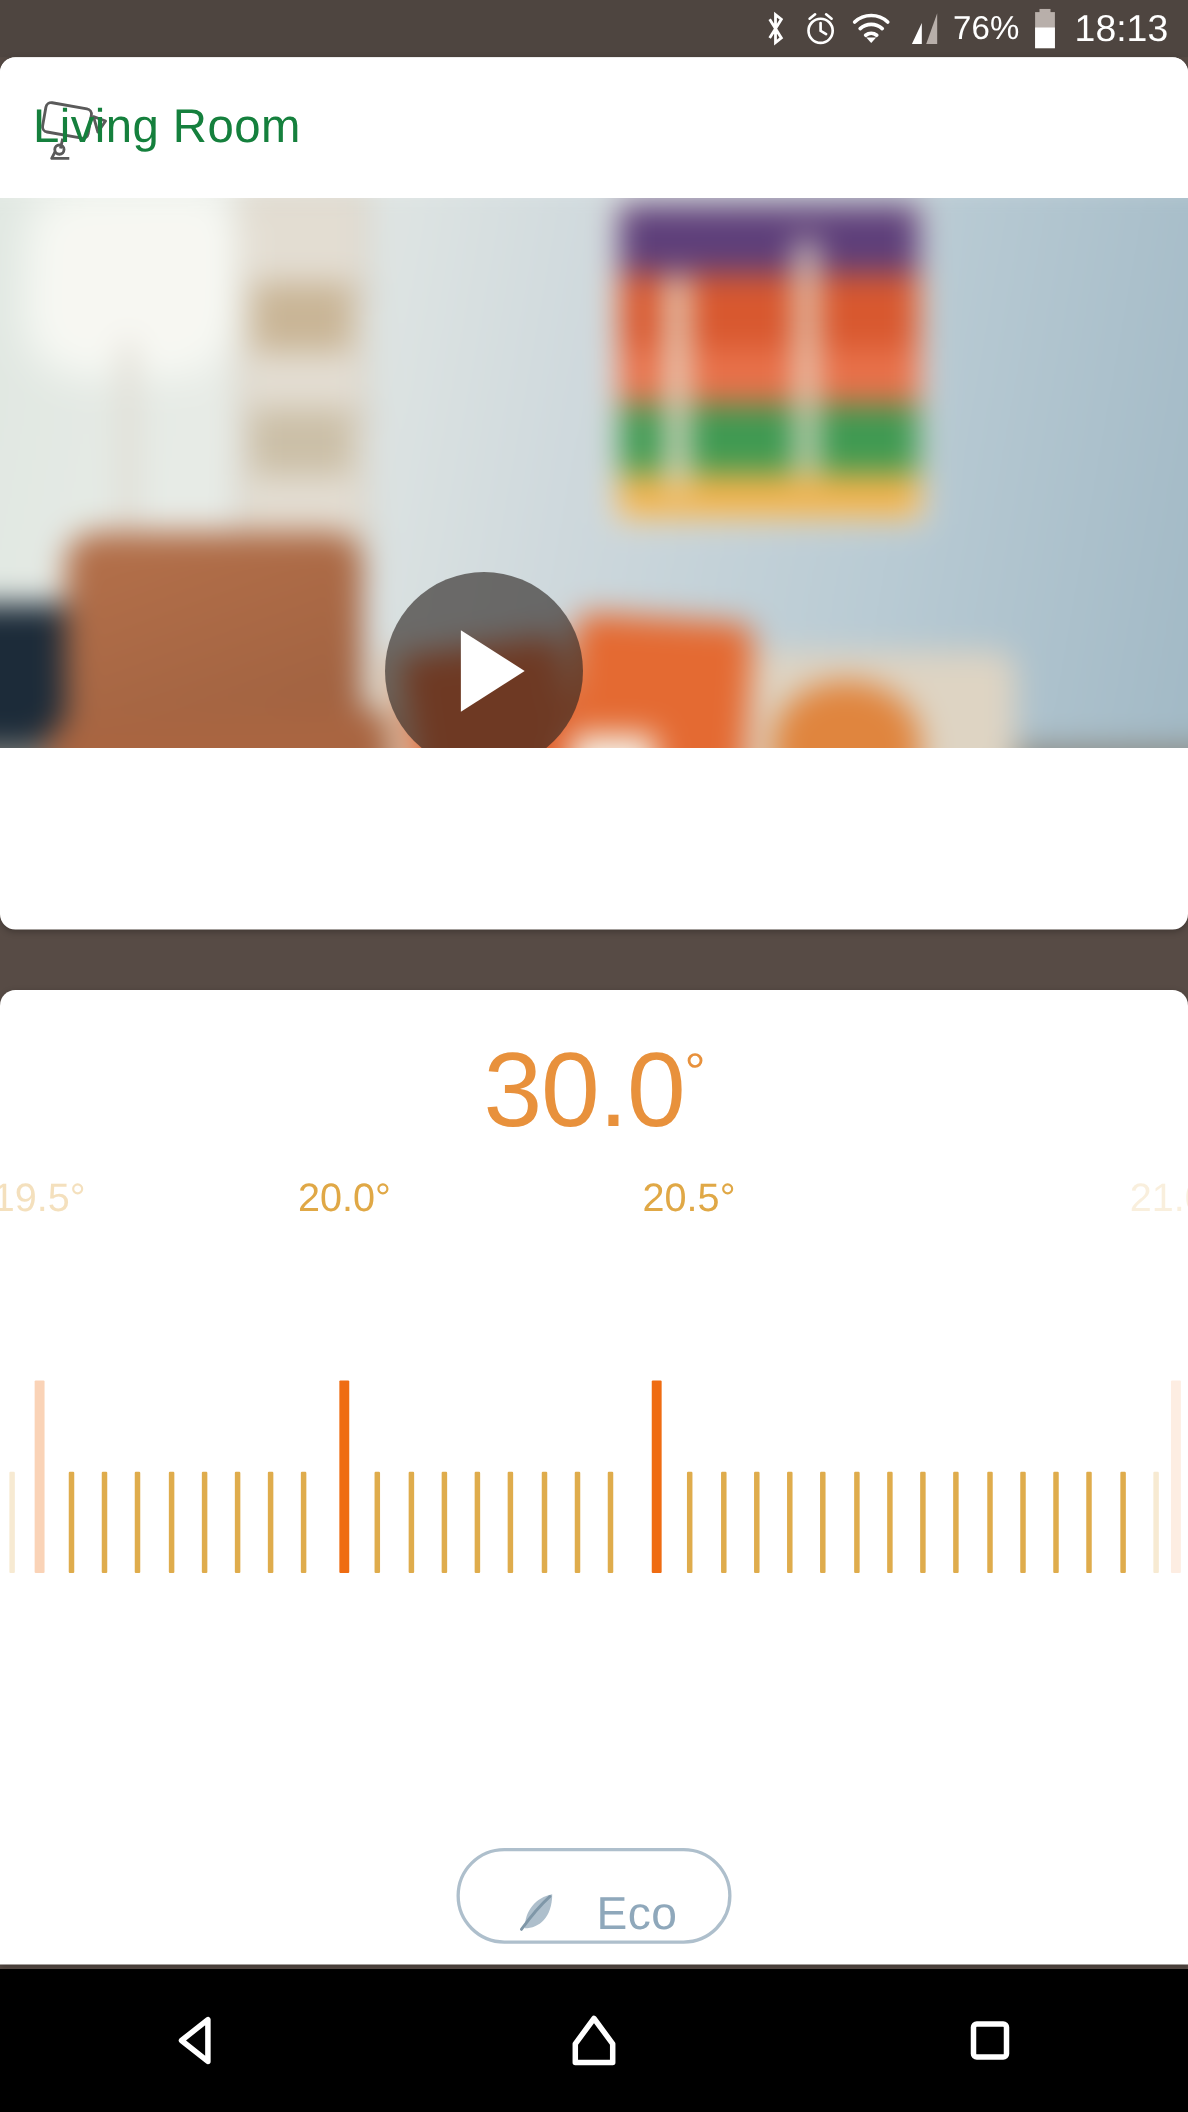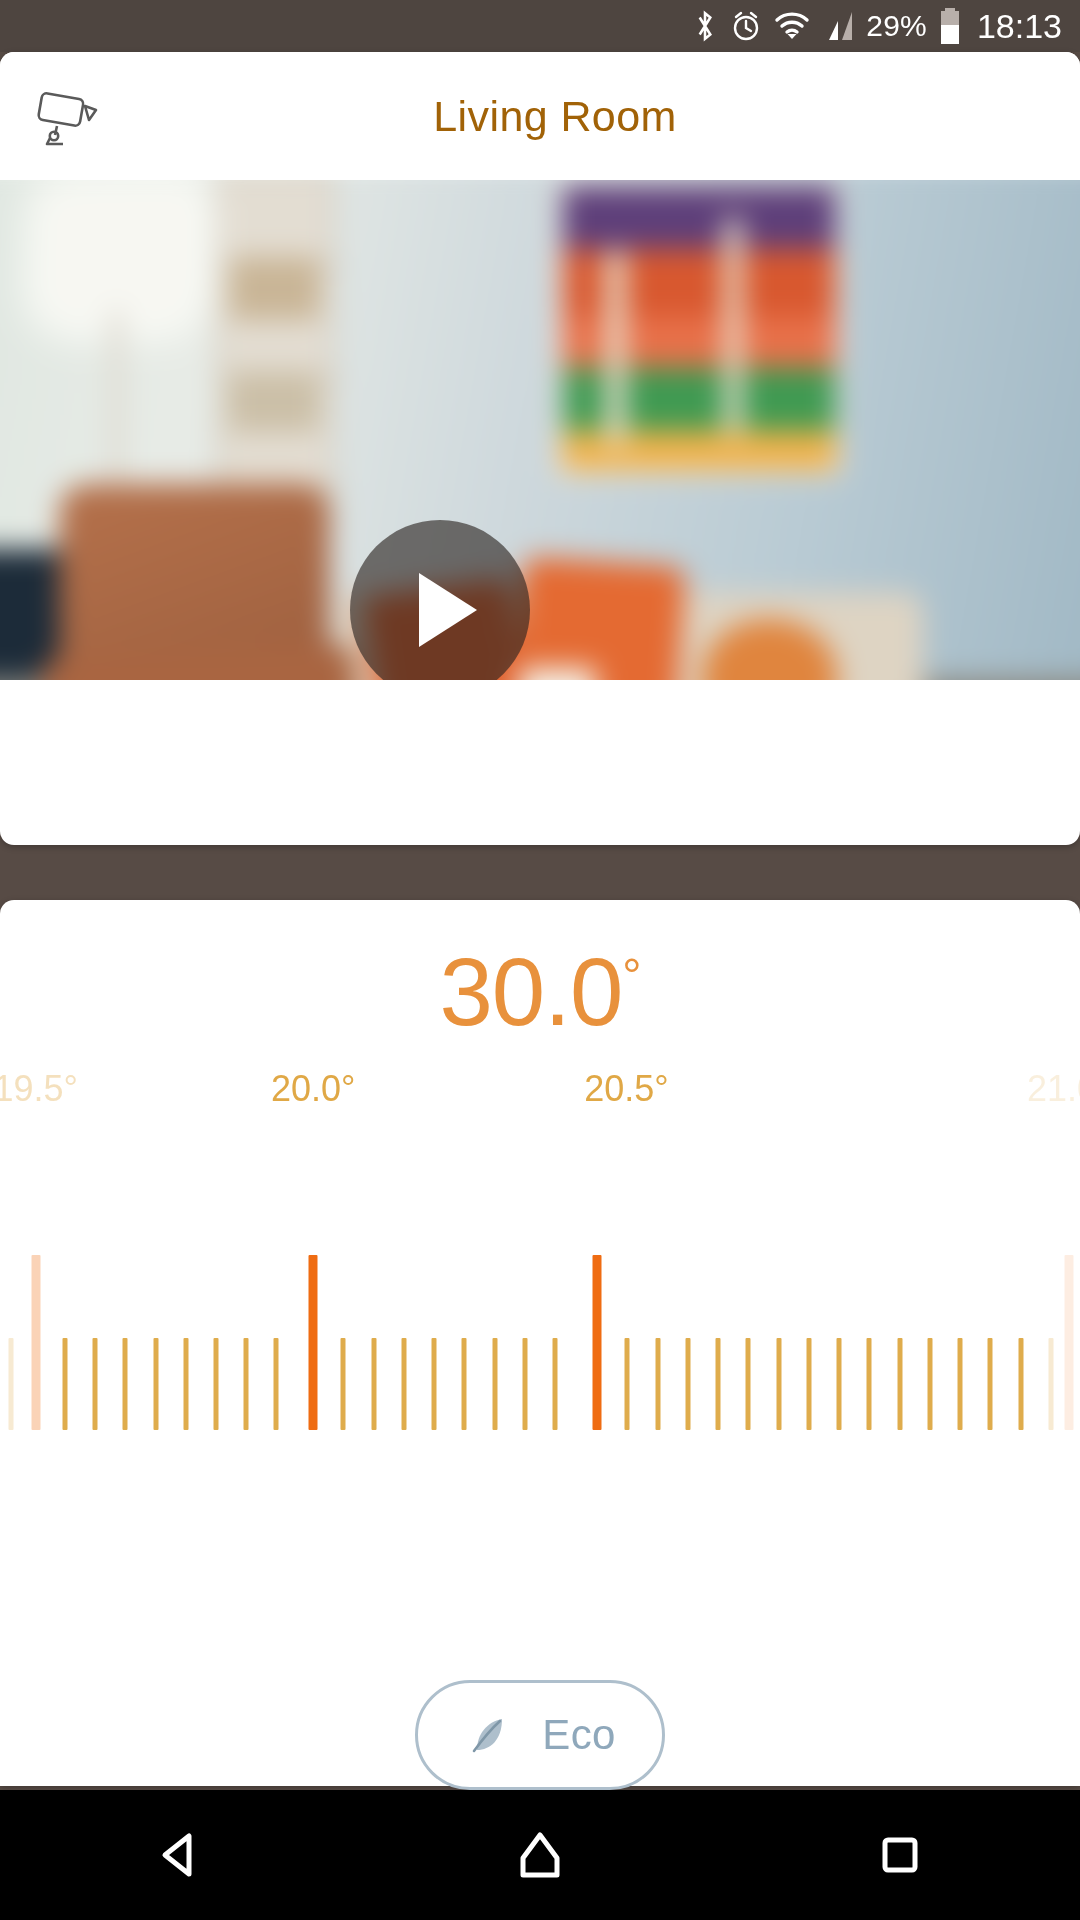--- a/index.html
+++ b/index.html
@@ -30,21 +30,21 @@
   }
   #camera-card{ top:52px; height:793px; }
 
   .card-header{ position:relative; height:128px; background:#fff; }
   .card-header .hdr-icon{
     position:absolute; left:30px; top:50%; transform:translateY(-50%);
     width:72px; height:72px; display:flex; align-items:center; justify-content:center;
   }
   .card-header .hdr-title{
     position:absolute; left:0; right:0; top:50%; transform:translateY(-50%);
-    text-align:center; font-size:43px; color:#a16207; font-weight:400;
+    font-size:43px; color:#15803d; font-weight:400;
     letter-spacing:.4px;
     margin-left:30px;
   }
 
   
   .video-wrap{ position:relative; width:1080px; height:500px; overflow:hidden; }
   .video-bg{ position:absolute; inset:0; filter:blur(13px); transform:scale(1.08); }
 
   
   .v-wall{position:absolute; inset:0;
@@ -129,22 +129,22 @@
   .tick{ position:absolute; bottom:0; transform:translateX(-50%); border-radius:1px; }
   .tick.major{ width:9px; height:175px; background:#ef6c12; }
   .tick.minor{ width:5px; height:92px; background:#dfac4c; }
 
   
   .modes{
     position:absolute; left:0; top:1680px; width:1080px;
     display:flex; justify-content:center; gap:60px;
   }
   .mode-btn{
-    display:flex; align-items:center; justify-content:center; gap:32px;
-    height:110px; border-radius:58px; padding:0 46px; background:#fff;
+    display:flex; align-items:flex-end; justify-content:center; gap:32px;
+    height:87px; border-radius:58px; padding:0 46px; background:#fff;
   }
   .mode-btn.eco{ border:3px solid #aebfcc; color:#8fa8bb; min-width:232px; }
   .mode-btn.comfort{ border:3px solid #eda13b; color:#eb9030; min-width:288px; }
   .mode-label{ font-size:42px; font-weight:400; letter-spacing:.3px; }
 
   
   .navbar{
     position:absolute; left:0; bottom:0; width:1080px; height:130px;
     background:#000; display:flex; align-items:center; justify-content:space-around;
   }
@@ -175,21 +175,21 @@
         <path d="M13 21 A8 8 0 0 1 23 21" fill="none" stroke="#fff" stroke-width="3.4" stroke-linecap="round"></path>
         <path d="M18 28 L13.5 23 L22.5 23 Z" fill="#fff"></path>
       </svg>
     </span>
     <span class="sb-ico">
       <svg width="32" height="30" viewBox="0 0 32 30">
         <path d="M30 1 L30 29 L20 29 Z" fill="#b8afaa"></path>
         <path d="M16 10 L16 29 L7 29 Z" fill="#fff"></path>
       </svg>
     </span>
-    <span class="sb-text">29%</span>
+    <span class="sb-text">76%</span>
     <span class="sb-ico">
       <svg width="22" height="36" viewBox="0 0 22 36">
         <rect x="6" y="0" width="10" height="4" fill="#b8afaa"></rect>
         <rect x="2" y="3" width="18" height="33" fill="#b8afaa"></rect>
         <rect x="2" y="17" width="18" height="19" fill="#ffffff"></rect>
       </svg>
     </span>
     <span class="sb-clock">18:13</span>
   </div>
 

